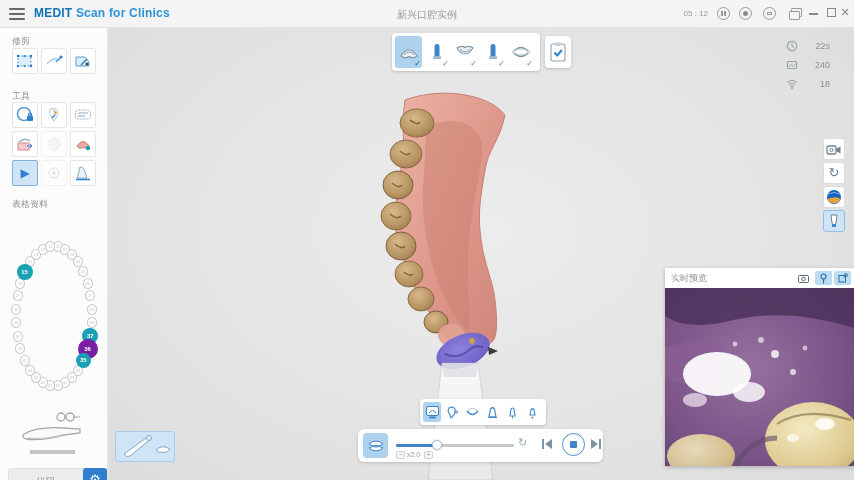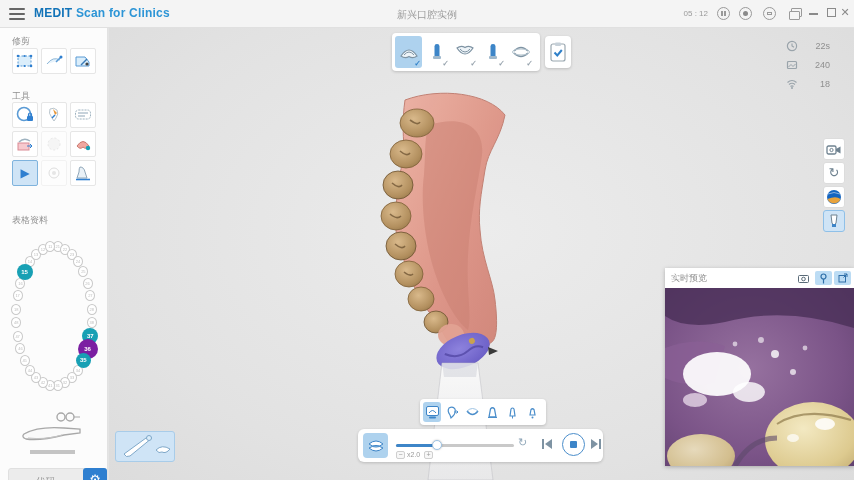--- a/index.html
+++ b/index.html
@@ -246,21 +246,21 @@
         <circle cx="10" cy="10" r="2" fill="#ccc"></circle>
     </svg>
   </div>
   <div class="tool-btn" style="left:70px; top:132px;">
     <svg width="20" height="20" viewBox="0 0 20 20">
       <path d="M7 4 Q11 4 12 9 L14 15 L4 15 L6 9 Q6 5 7 4Z" fill="#e9f1f7" stroke="#8fa6b8"></path>
       <line x1="3" y1="16.5" x2="17" y2="16.5" stroke="#2f7fd0" stroke-width="1.6"></line>
     </svg>
   </div>
 
-  <div class="side-label" style="top:186px;">表格资料</div>
+  <div class="side-label" style="top:170px;">表格资料</div>
 
   <div id="tooth-chart">
       <div class="tooth" style="width: 10px; height: 11px; left: 52.7247px; top: 7.83707px;">21</div>
       <div class="tooth" style="width: 10px; height: 11px; left: 60.0308px; top: 10.5142px;">22</div>
       <div class="tooth" style="width: 10px; height: 11px; left: 66.9131px; top: 15.7655px;">23</div>
       <div class="tooth" style="width: 10px; height: 11px; left: 73.1069px; top: 23.3893px;">24</div>
       <div class="tooth" style="width: 10px; height: 11px; left: 78.3744px; top: 33.0925px;">25</div>
       <div class="tooth" style="width: 10px; height: 11px; left: 82.513px; top: 44.5022px;">26</div>
       <div class="tooth" style="width: 10px; height: 11px; left: 85.3637px; top: 57.1801px;">27</div>
       <div class="tooth" style="width: 10px; height: 11px; left: 86.817px; top: 70.6388px;">28</div>

